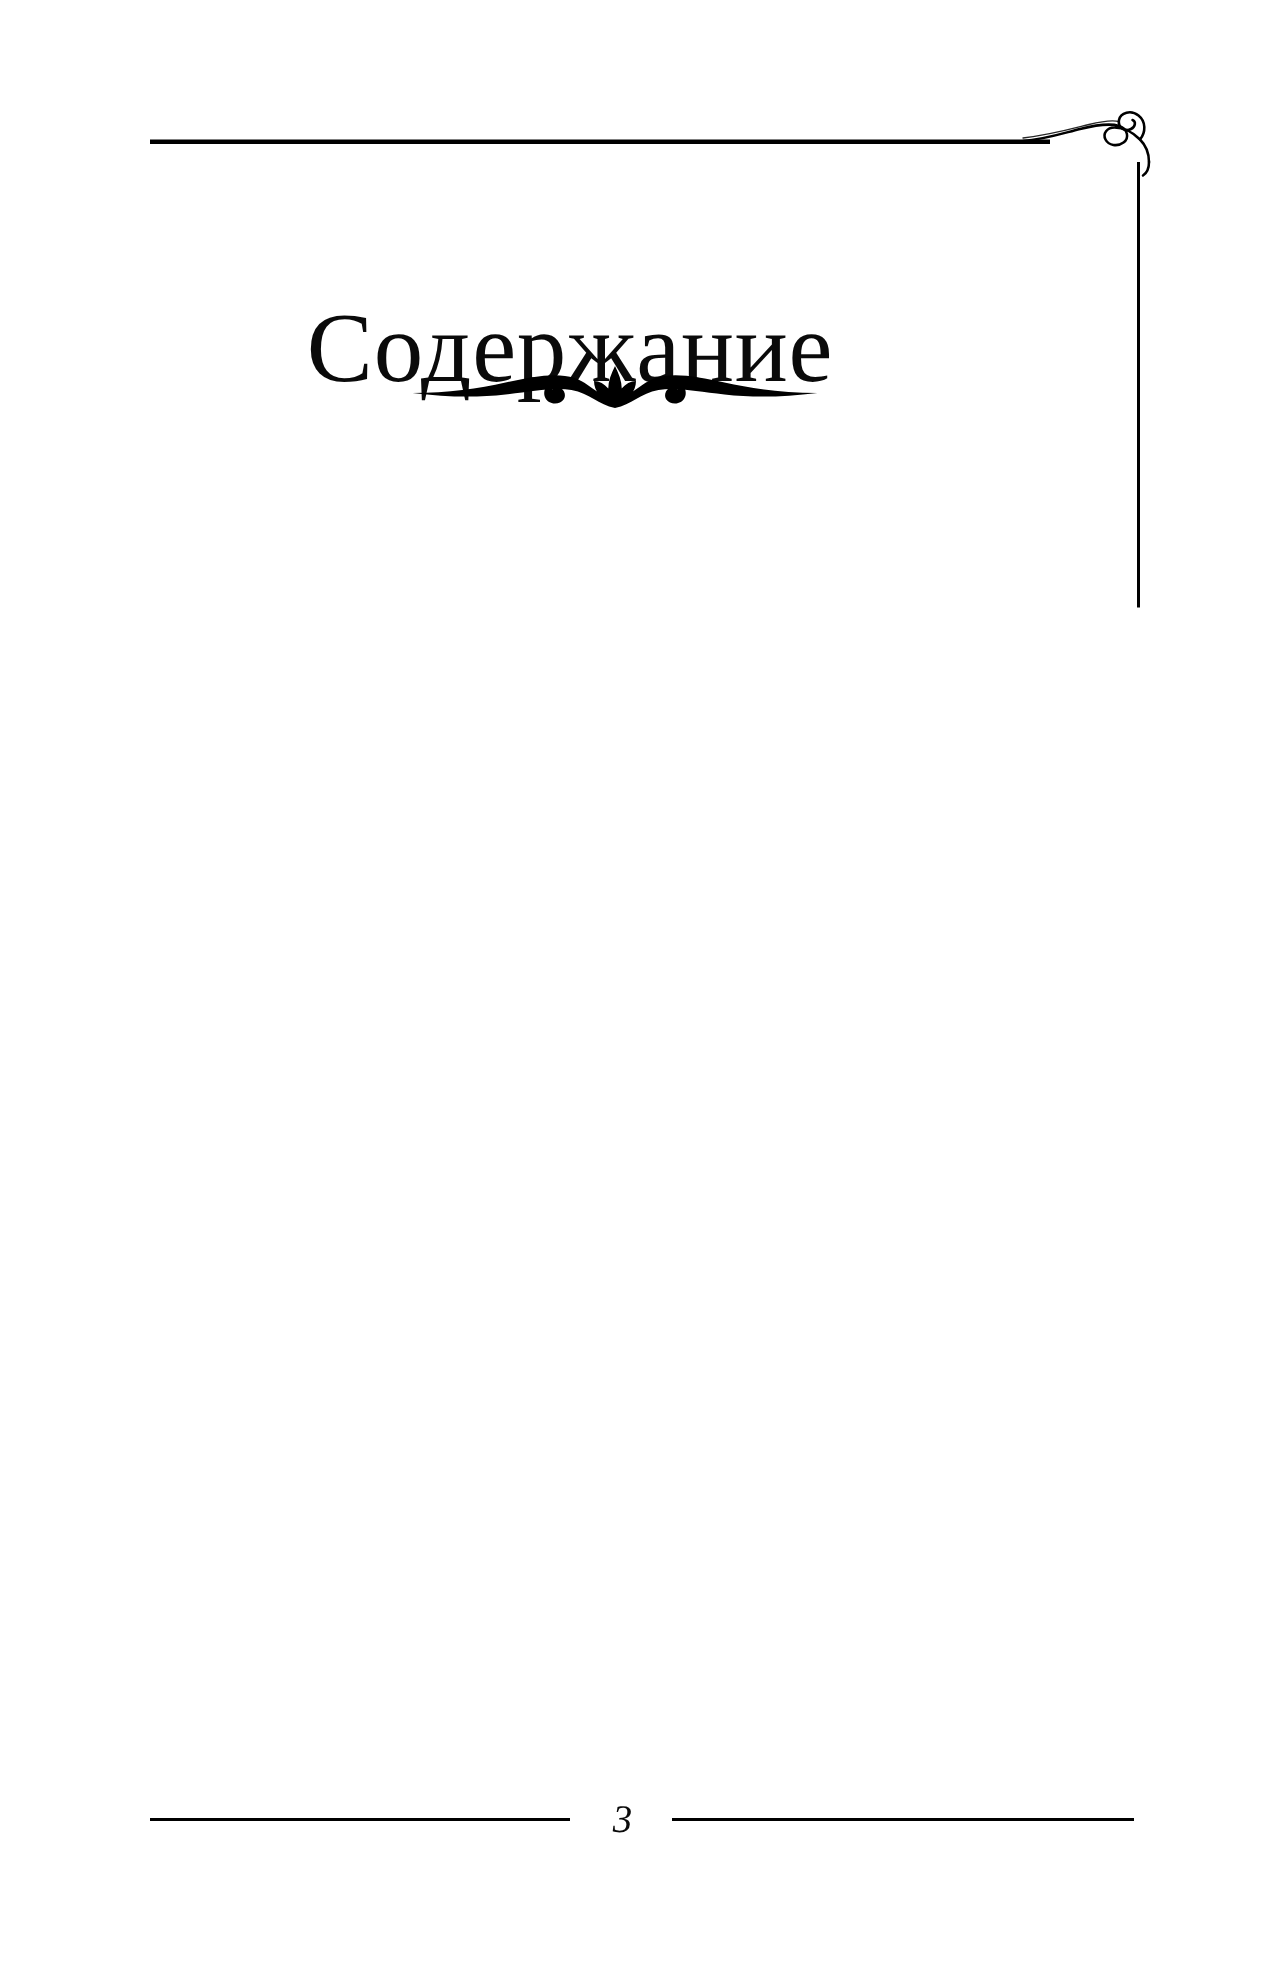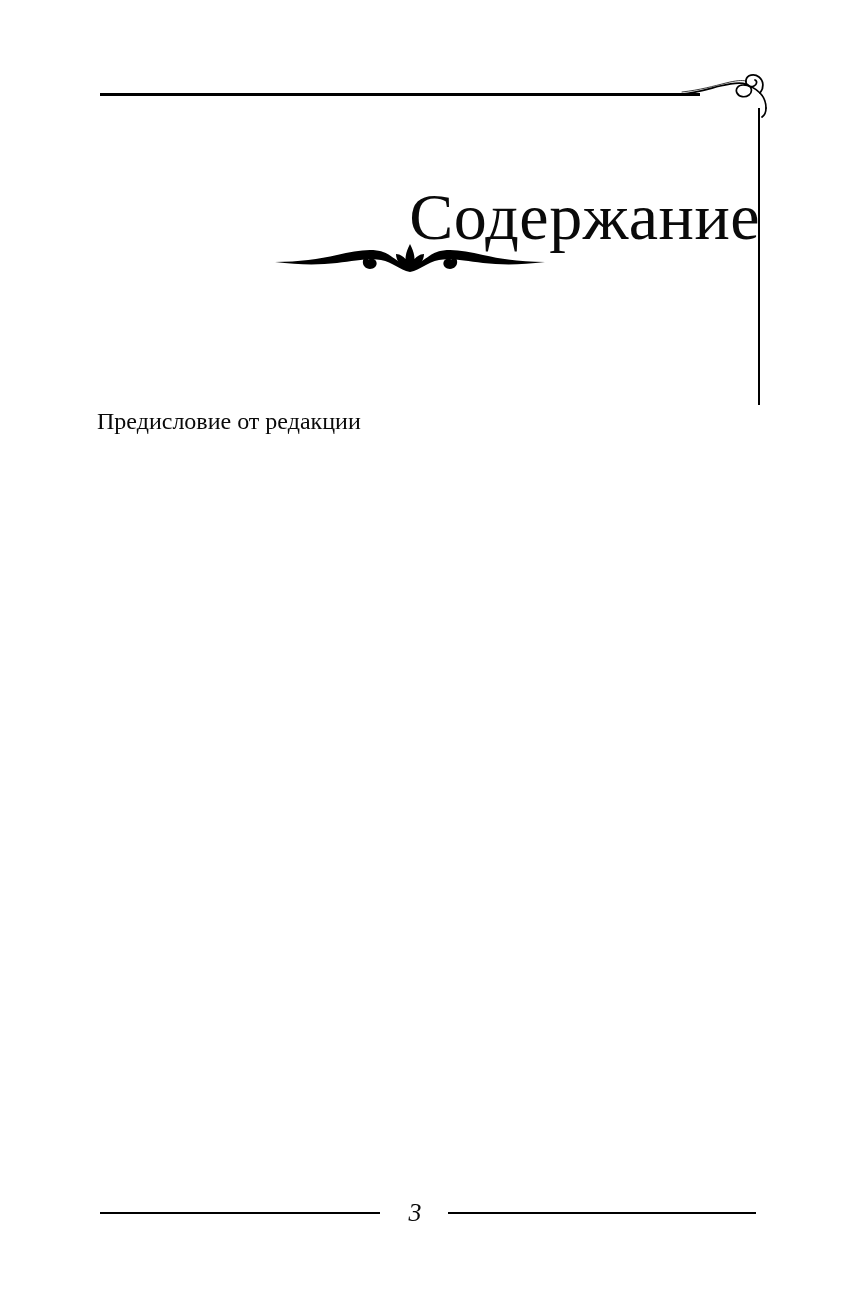--- a/index.html
+++ b/index.html
@@ -46,23 +46,23 @@
     left: 680px;
     top: 1176px;
     width: 90px;
     height: 60px;
   }
 
   
   .toc-title {
     position: absolute;
     left: 0;
-    top: 140px;
+    top: 156px;
     width: 760px;
-    text-align: right;
+    text-align: center;
     font-family: "Liberation Serif", "DejaVu Serif", serif;
     font-size: 66px;
     font-weight: 400;
     letter-spacing: 0.5px;
     line-height: 1;
     white-space: nowrap;
   }
   .fleuron {
     position: absolute;
     left: 275px;
@@ -186,21 +186,20 @@
         <path d="M162 20 C170 19 178 21 181 26 C184 31 181 37 175 37 C170 37 167 33 169 29 C170.5 26 175 25.5 177 28 C175 24 169 23 165 25 C162 26.5 161 29 162 20 Z"></path>
         <path d="M135 12 C137.5 17 139.5 22 139.5 27 C142 24 145.5 22 149 22 C149 29 144 35 135 37 C126 35 121 29 121 22 C124.5 22 128 24 130.5 27 C130.5 22 132.5 17 135 12 Z"></path>
       </g>
     </svg>
   </div>
 
   <div class="toc-body">
 
     <div class="entry e-plain">
       <div class="row">
-        <span class="label">Предисловие от редакции</span>
         <span class="leader">. . . . . . . . . . . . . . . . . . . . . . . . . . . . . . . . . . . . . . . . . . . . . . . . . . .</span>
         <span class="page">9</span>
       </div>
     </div>
 
   </div>
 
   <div class="footer">
     <div class="frule frule-left"></div>
     <div class="folio">3</div>

